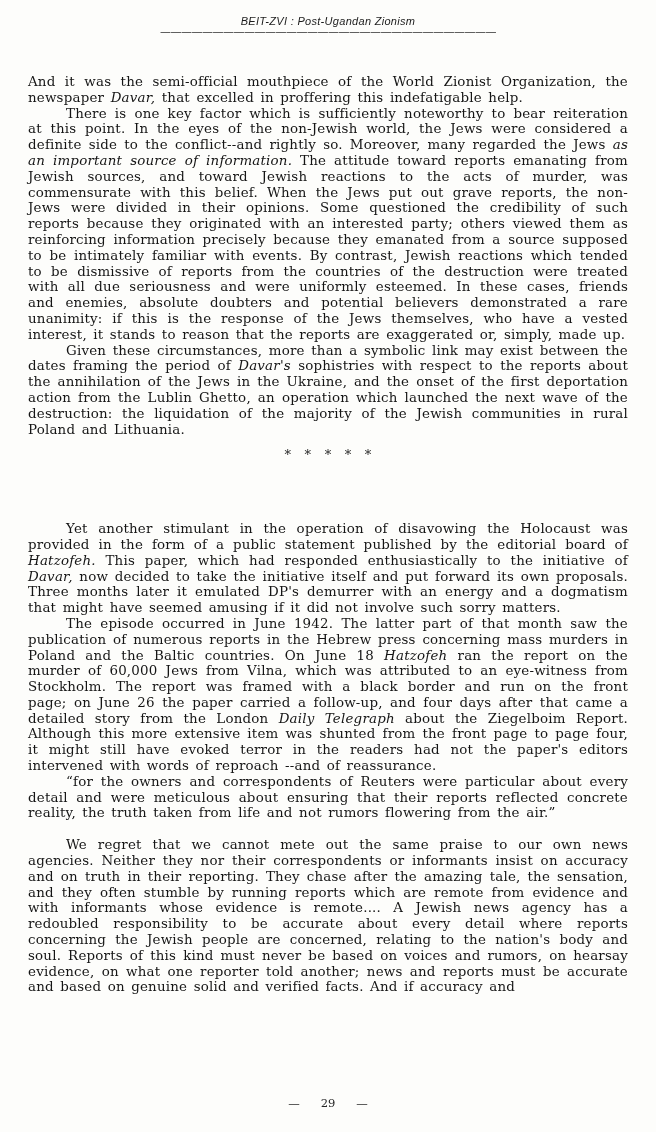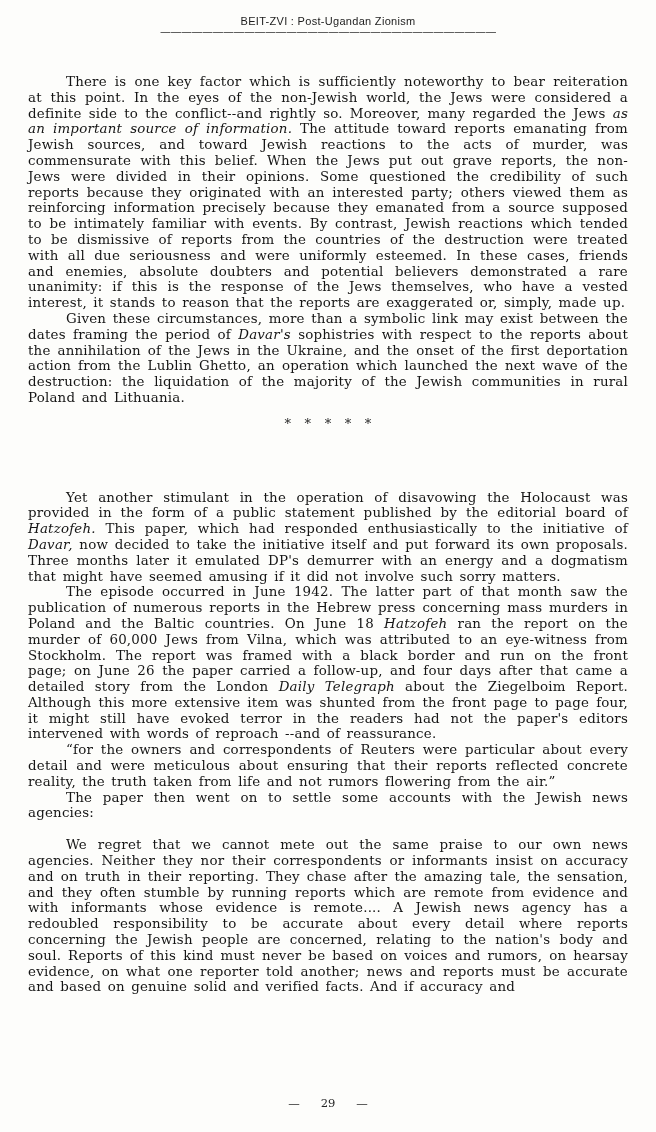--- a/index.html
+++ b/index.html
@@ -11,20 +11,21 @@
     font-family: "DejaVu Serif", serif;
     color: #161616;
   }
   .page-header {
     padding-top: 15px;
     text-align: center;
     font-family: "Liberation Sans", sans-serif;
     font-size: 11px;
     letter-spacing: 0.3px;
     color: #1c1c1c;
+    font-style: italic;
   }
   .page-header-rule {
     text-align: center;
     font-family: "DejaVu Sans", sans-serif;
     font-size: 11px;
     line-height: 7px;
     letter-spacing: -0.5px;
     color: #2b2b2b;
     white-space: nowrap;
     overflow: hidden;
@@ -66,28 +67,28 @@
 </style>
 </head>
 <body>
 
 <header>
   <div class="page-header">BEIT-ZVI : Post-Ugandan Zionism</div>
   <div class="page-header-rule">————————————————————————————————</div>
 </header>
 
 <main class="page-body">
+    <p class="para noindent"><span>And it was the semi-official mouthpiece of the World Zionist Organization, the newspaper </span><span class="em">Davar,</span><span> that excelled in proffering this indefatigable help.</span></p>
     <p class="para"><span>There is one key factor which is sufficiently noteworthy to bear reiteration at this point. In the eyes of the non-Jewish world, the Jews were considered a definite side to the conflict--and rightly so. Moreover, many regarded the Jews </span><span class="em">as an important source of information.</span><span> The attitude toward reports emanating from Jewish sources, and toward Jewish reactions to the acts of murder, was commensurate with this belief. When the Jews put out grave reports, the non-Jews were divided in their opinions. Some questioned the credibility of such reports because they originated with an interested party; others viewed them as reinforcing information precisely because they emanated from a source supposed to be intimately familiar with events. By contrast, Jewish reactions which tended to be dismissive of reports from the countries of the destruction were treated with all due seriousness and were uniformly esteemed. In these cases, friends and enemies, absolute doubters and potential believers demonstrated a rare unanimity: if this is the response of the Jews themselves, who have a vested interest, it stands to reason that the reports are exaggerated or, simply, made up.</span></p>
     <p class="para"><span>Given these circumstances, more than a symbolic link may exist between the dates framing the period of </span><span class="em">Davar's</span><span> sophistries with respect to the reports about the annihilation of the Jews in the Ukraine, and the onset of the first deportation action from the Lublin Ghetto, an operation which launched the next wave of the destruction: the liquidation of the majority of the Jewish communities in rural Poland and Lithuania.</span></p>
     <div class="stars">* * * * *</div>
     <div class="gap" style="height: 58px;"></div>
     <p class="para"><span>Yet another stimulant in the operation of disavowing the Holocaust was provided in the form of a public statement published by the editorial board of </span><span class="em">Hatzofeh.</span><span> This paper, which had responded enthusiastically to the initiative of </span><span class="em">Davar,</span><span> now decided to take the initiative itself and put forward its own proposals. Three months later it emulated DP's demurrer with an energy and a dogmatism that might have seemed amusing if it did not involve such sorry matters.</span></p>
     <p class="para"><span>The episode occurred in June 1942. The latter part of that month saw the publication of numerous reports in the Hebrew press concerning mass murders in Poland and the Baltic countries. On June 18 </span><span class="em">Hatzofeh</span><span> ran the report on the murder of 60,000 Jews from Vilna, which was attributed to an eye-witness from Stockholm. The report was framed with a black border and run on the front page; on June 26 the paper carried a follow-up, and four days after that came a detailed story from the London </span><span class="em">Daily Telegraph</span><span> about the Ziegelboim Report. Although this more extensive item was shunted from the front page to page four, it might still have evoked terror in the readers had not the paper's editors intervened with words of reproach --and of reassurance.</span></p>
     <p class="para"><span>“for the owners and correspondents of Reuters were particular about every detail and were meticulous about ensuring that their reports reflected concrete reality, the truth taken from life and not rumors flowering from the air.”</span></p>
-    <p class="para"><span>The paper then went on to settle some accounts with the Jewish news agencies:</span></p>
     <div class="gap" style="height: 16px;"></div>
     <p class="para"><span>We regret that we cannot mete out the same praise to our own news agencies. Neither they nor their correspondents or informants insist on accuracy and on truth in their reporting. They chase after the amazing tale, the sensation, and they often stumble by running reports which are remote from evidence and with informants whose evidence is remote.... A Jewish news agency has a redoubled responsibility to be accurate about every detail where reports concerning the Jewish people are concerned, relating to the nation's body and soul. Reports of this kind must never be based on voices and rumors, on hearsay evidence, on what one reporter told another; news and reports must be accurate and based on genuine solid and verified facts. And if accuracy and</span></p>
   </main>
 
 <footer class="page-footer">
   <span>—</span>
   <span>29</span>
   <span>—</span>
 </footer>
 

